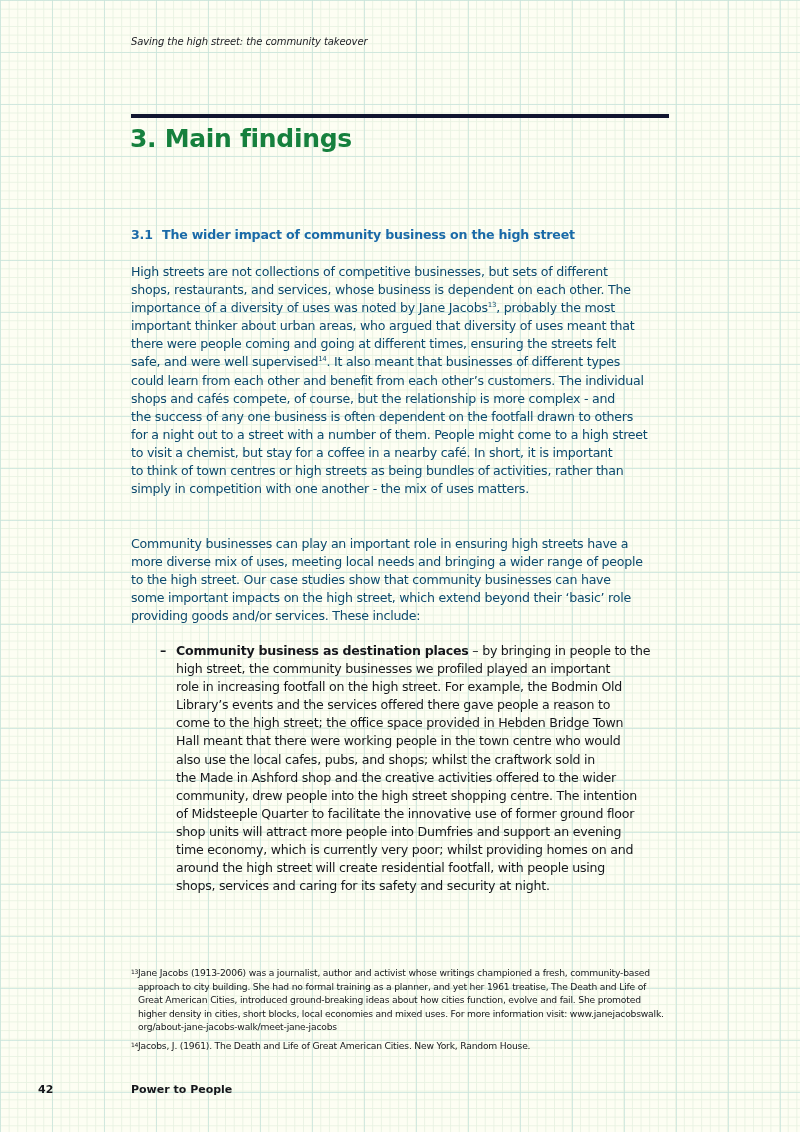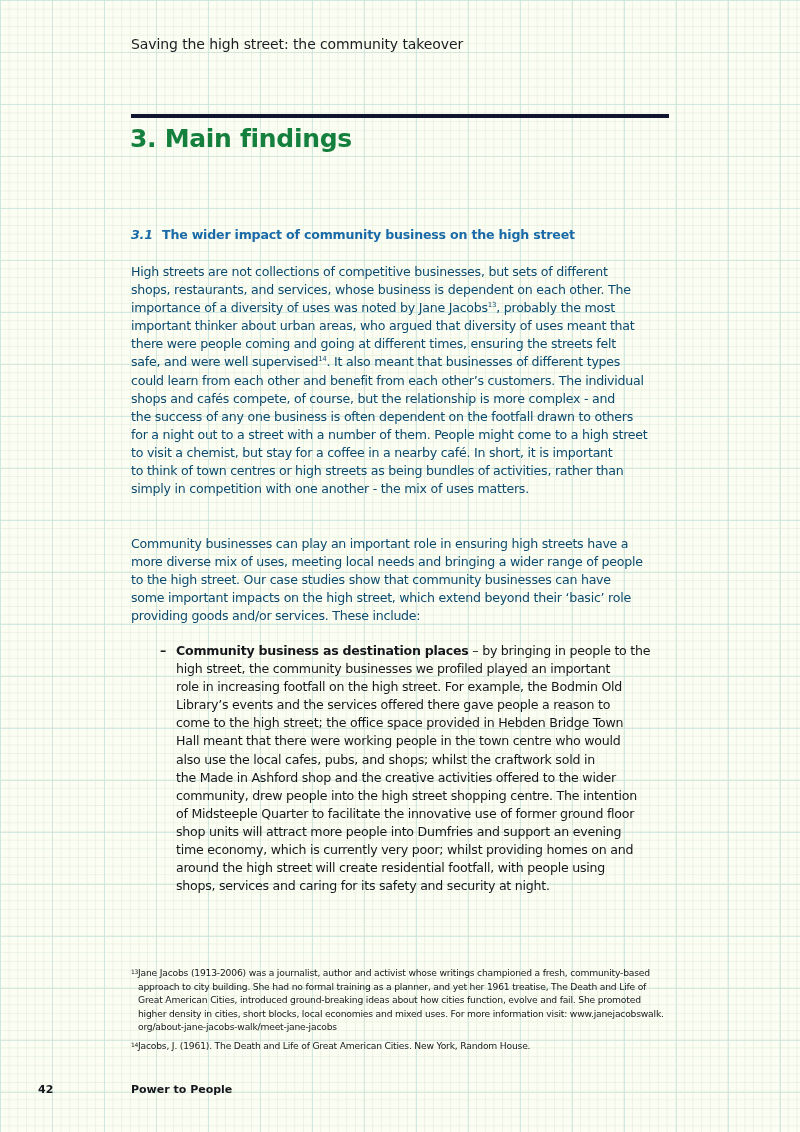--- a/index.html
+++ b/index.html
@@ -19,23 +19,24 @@
         linear-gradient(to bottom, rgba(232,242,226,0.9) 1px, transparent 1px);
       background-size: 52px 52px, 52px 52px, 8.667px 8.667px, 8.667px 8.667px;
       background-position: 0 0, 0 0, 0 0, 0 0;
       font-family: "DejaVu Sans", sans-serif;
       color: #111318;
     }
     .running-head {
       position: absolute;
       left: 131px;
       top: 36px;
-      font-size: 14px;
+      font-size: 10px;
       letter-spacing: -0.1px;
       color: #1a1c22;
+      font-style: italic;
     }
     .rule {
       position: absolute;
       left: 131px;
       top: 114px;
       width: 538px;
       height: 4px;
       background: #111530;
     }
     .chapter-title {
@@ -54,21 +55,20 @@
       top: 227px;
       margin: 0;
       font-size: 12.6px;
       font-weight: bold;
       color: #1a6aa8;
       letter-spacing: -0.2px;
     }
     .section-heading .num {
       display: inline-block;
       width: 31px;
-      font-style: italic;
     }
     .body-text {
       position: absolute;
       left: 131px;
       width: 560px;
       font-size: 12.6px;
       line-height: 18.1px;
       letter-spacing: -0.25px;
       color: #0c4a6e;
       margin: 0;

